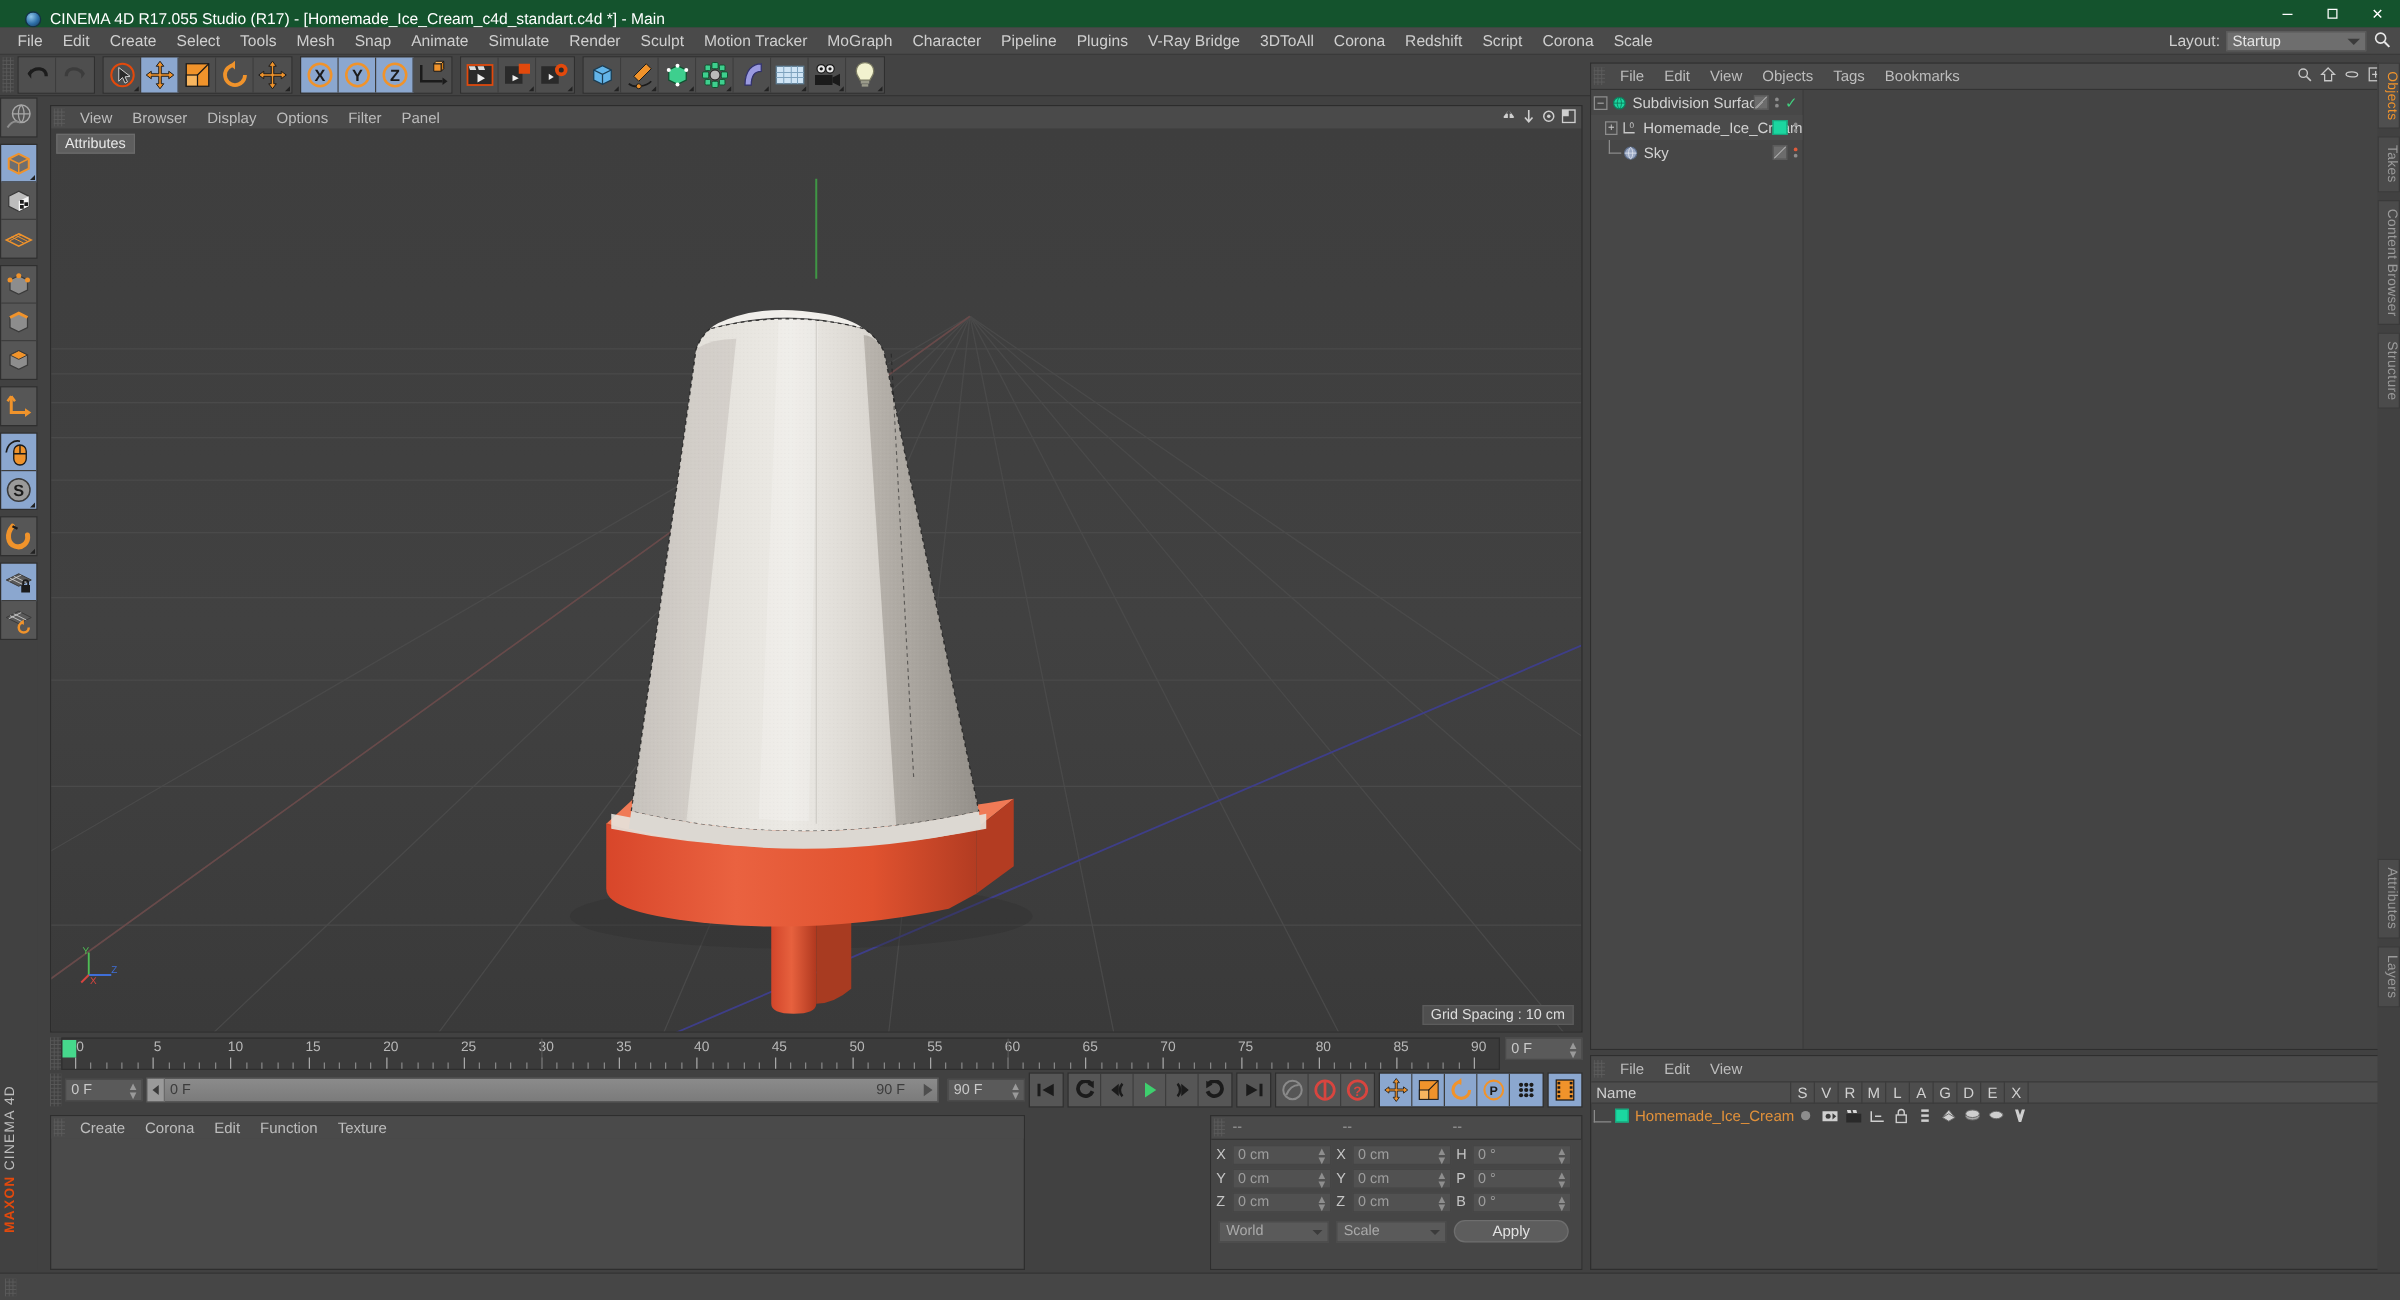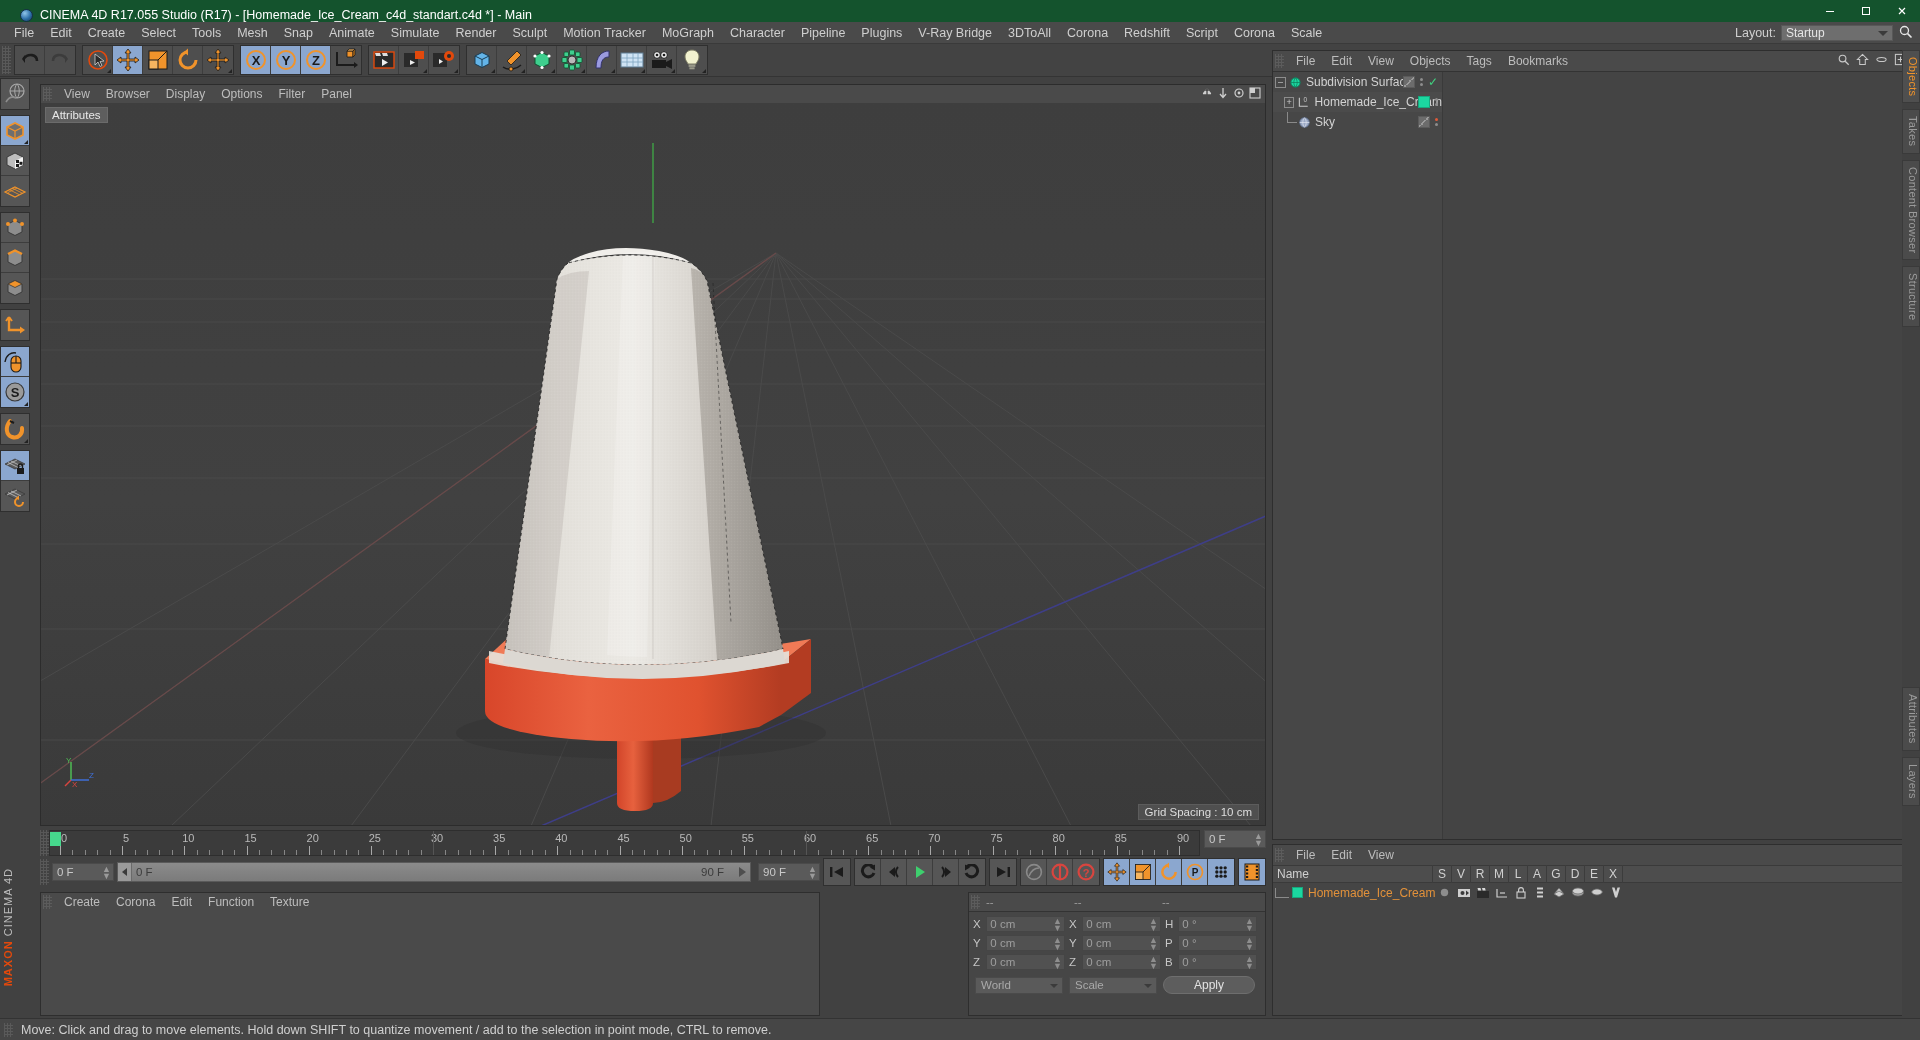--- a/index.html
+++ b/index.html
@@ -1310,16 +1310,15 @@
     <div class="vtab act">Objects</div>
     <div class="vtab">Takes</div>
     <div class="vtab">Content Browser</div>
     <div class="vtab">Structure</div>
     <div class="vtab" style="margin-top:360px">Attributes</div>
     <div class="vtab">Layers</div>
   </div>
 
   <div class="statusbar">
     <div class="g"></div>
-    <div class="txt">Move: Click and drag to move elements. Hold down SHIFT to quantize movement / add to the selection in point mode, CTRL to remove.</div>
   </div>
 
 </div>
 
 </body></html>

